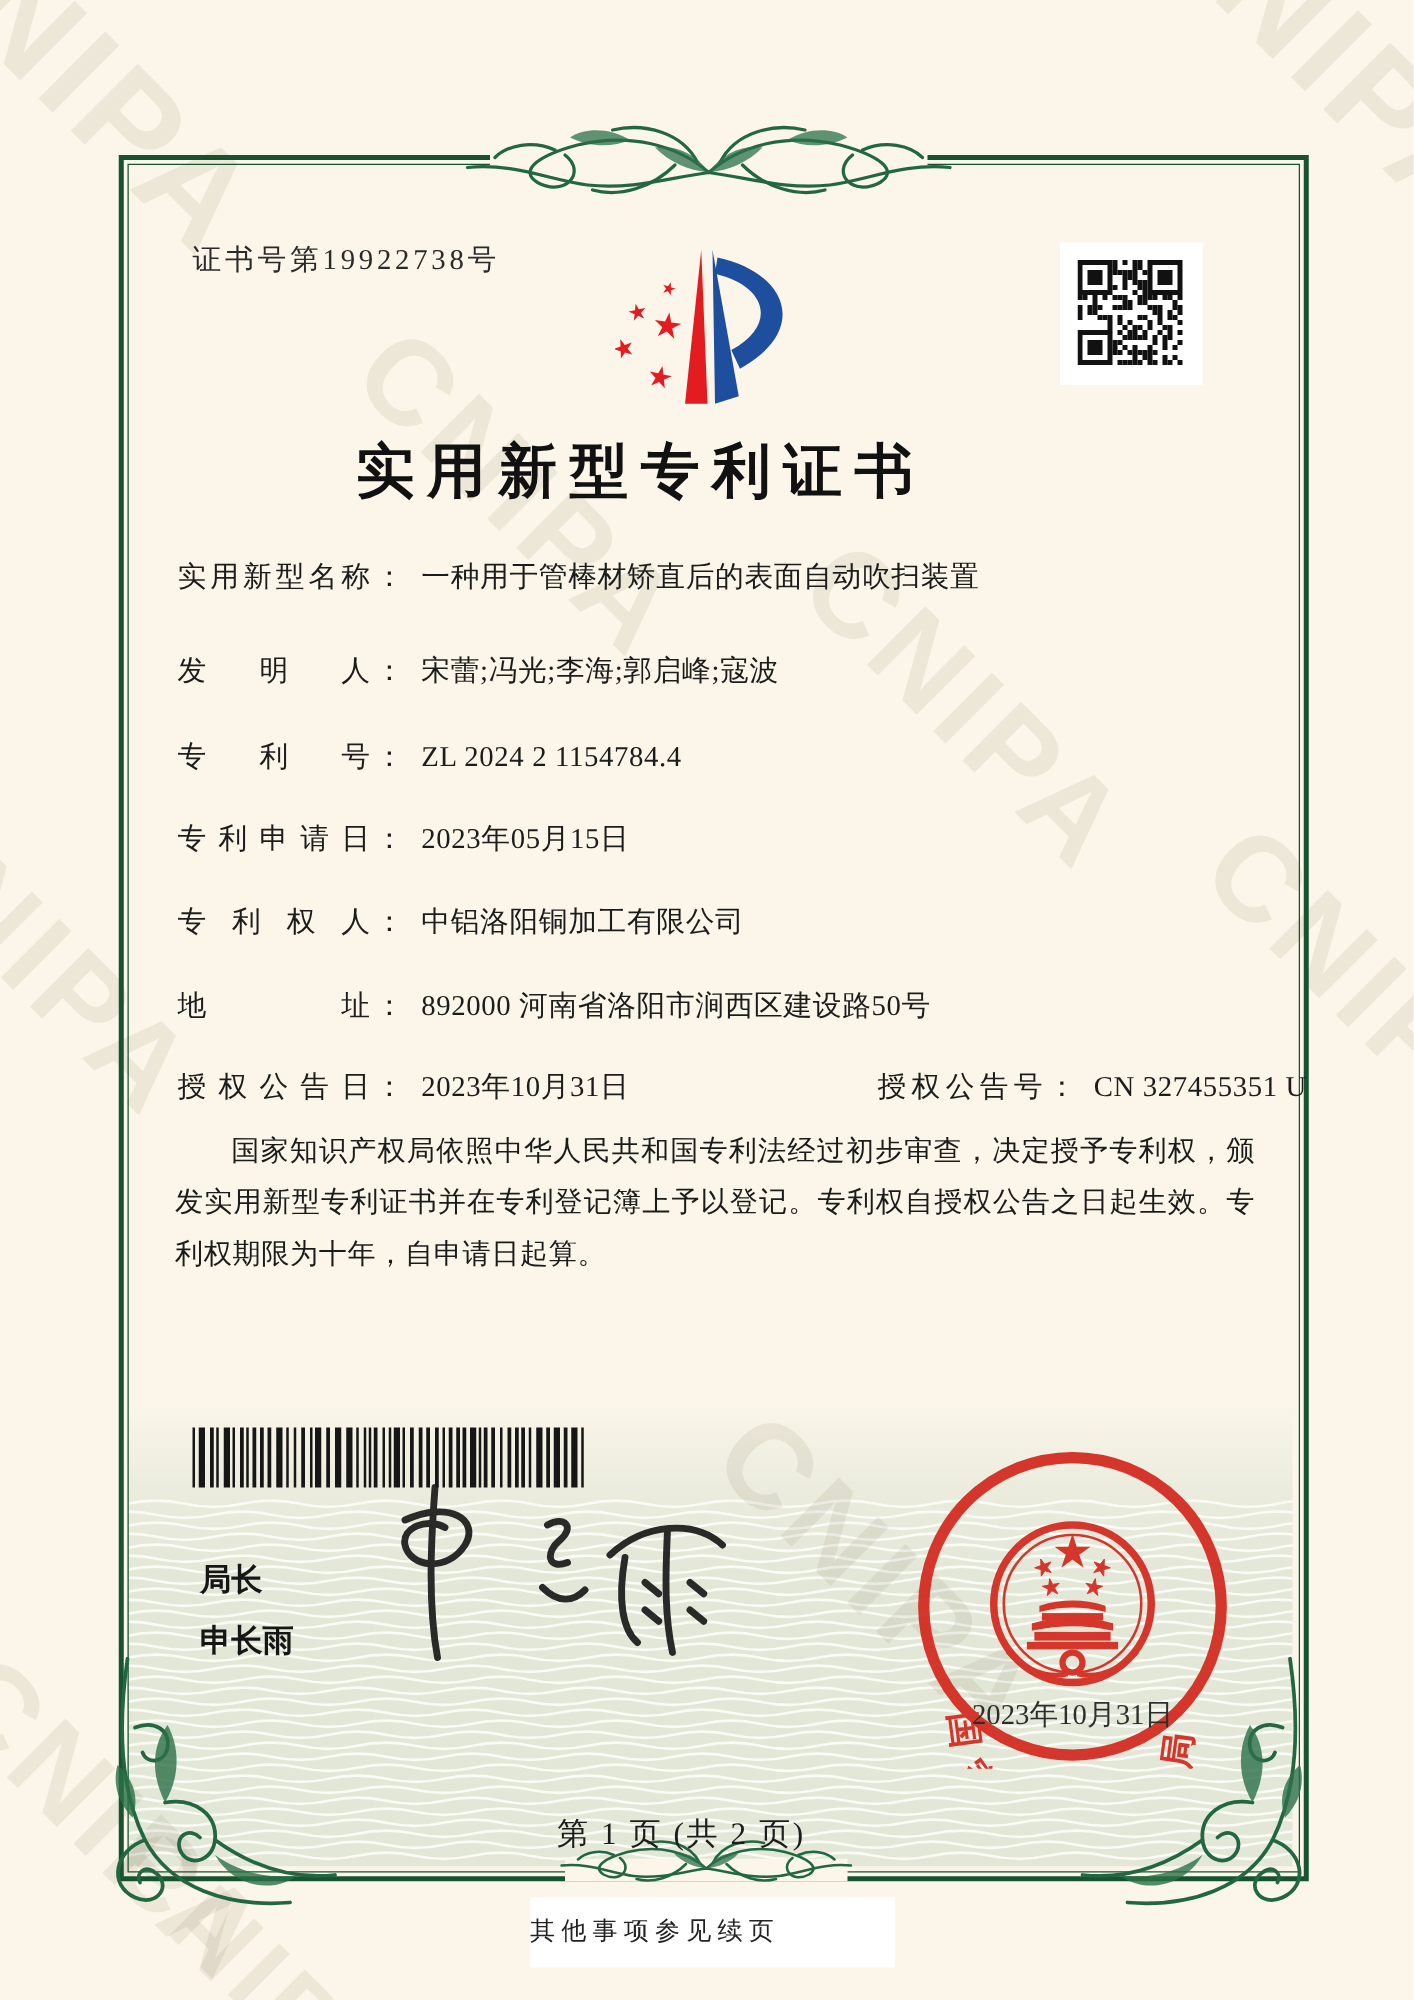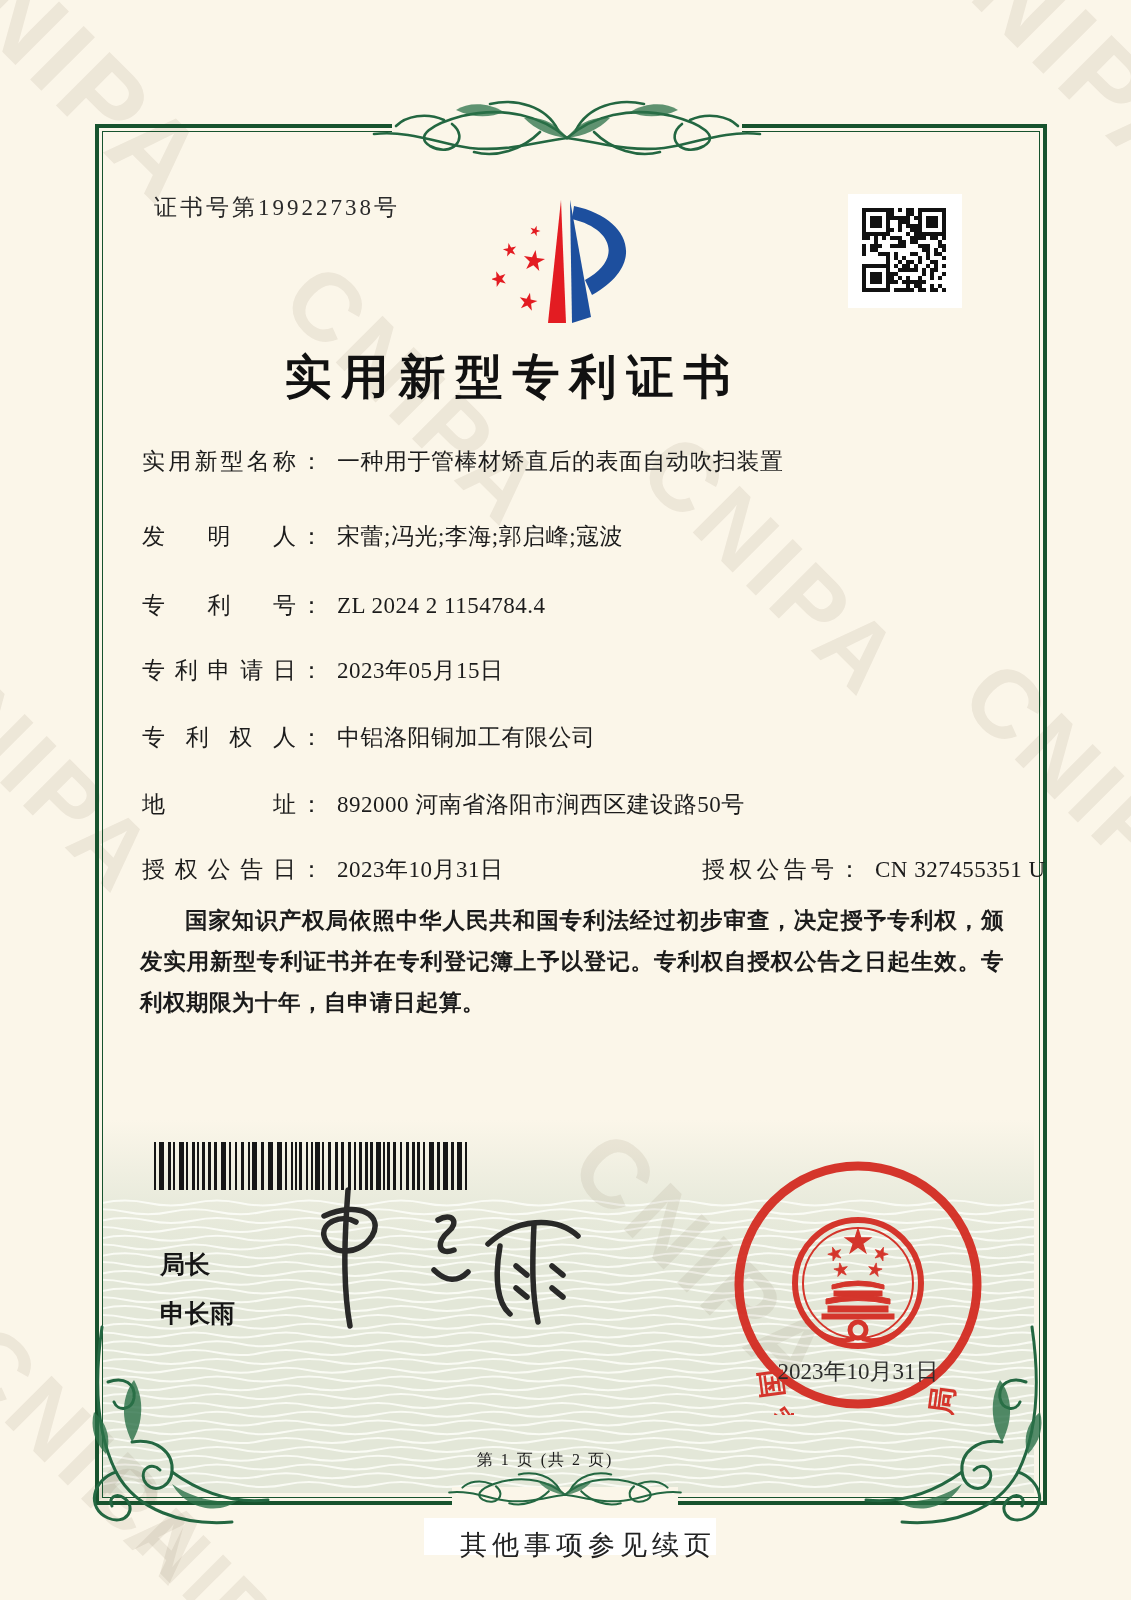--- a/index.html
+++ b/index.html
@@ -28,29 +28,29 @@
   .title{position:absolute;left:0;top:346px;width:937px;text-align:center;
       font-size:47px;font-weight:bold;letter-spacing:10px;color:#111;padding-left:44px;}
   .frow{position:absolute;left:142px;font-size:23px;white-space:nowrap;}
   .flabel{display:inline-flex;justify-content:space-between;width:154px;vertical-align:bottom;}
   .flabel.narrow{width:132px;}
   .fcolon{margin:0 14px 0 4px;}
   .fvalue{letter-spacing:0.5px;}
   .grantpair{position:absolute;left:560px;top:0;}
   .legal{position:absolute;left:140px;top:900px;width:864px;font-size:22.5px;line-height:1.83;
       text-align:justify;color:#1b1b1b;letter-spacing:0.5px;}
-  .legal p{margin:0 0 14px 0;text-indent:2em;font-weight:bold;}
+  .legal p{margin:0 0 14px 0;text-indent:2em;}
   .barcode{position:absolute;left:152px;top:1140px;}
   .dirblock{position:absolute;left:160px;top:1240px;font-family:"Liberation Sans","DejaVu Sans",sans-serif;
       font-size:25px;font-weight:700;color:#161616;line-height:1.96;}
   .signature{position:absolute;left:288px;top:1182px;}
   .seal{position:absolute;left:728px;top:1155px;}
-  .pagefoot{position:absolute;left:0;top:1450px;width:1090px;text-align:center;font-size:16px;letter-spacing:2px;}
-  .notebox{position:absolute;left:424px;top:1518px;width:292px;height:37px;background:#ffffff;
-      text-align:right;line-height:54px;font-size:27px;letter-spacing:5px;color:#222;}
+  .pagefoot{position:absolute;left:0;top:1450px;width:1090px;text-align:center;font-size:25px;letter-spacing:2px;}
+  .notebox{position:absolute;left:424px;top:1518px;width:292px;height:56px;background:#ffffff;
+      text-align:left;line-height:54px;font-size:20px;letter-spacing:5px;color:#222;}
 </style>
 </head>
 <body>
 
 <div class="page">
 
   <div class="wavezone">
     <svg id="waves-svg" width="932" height="292">
         <path d="M0,4 q 23,-5 46,0 t 46,0 t 46,0 t 46,0 t 46,0 t 46,0 t 46,0 t 46,0 t 46,0 t 46,0 t 46,0 t 46,0 t 46,0 t 46,0 t 46,0 t 46,0 t 46,0 t 46,0 t 46,0 t 46,0 t 46,0 t 46,0" fill="none" stroke="rgba(252,253,247,0.9)" stroke-width="2"></path>
         <path d="M-23,12.8 q 23,-5 46,0 t 46,0 t 46,0 t 46,0 t 46,0 t 46,0 t 46,0 t 46,0 t 46,0 t 46,0 t 46,0 t 46,0 t 46,0 t 46,0 t 46,0 t 46,0 t 46,0 t 46,0 t 46,0 t 46,0 t 46,0 t 46,0" fill="none" stroke="rgba(252,253,247,0.9)" stroke-width="2"></path>

